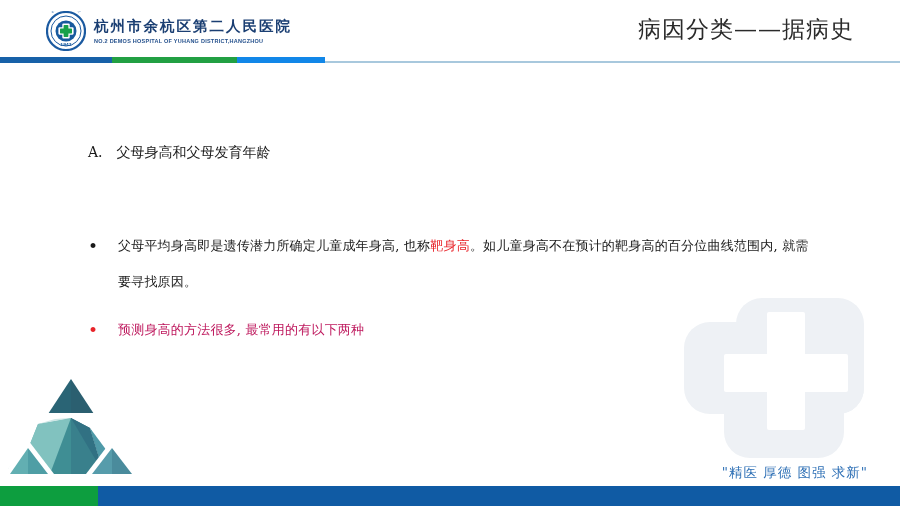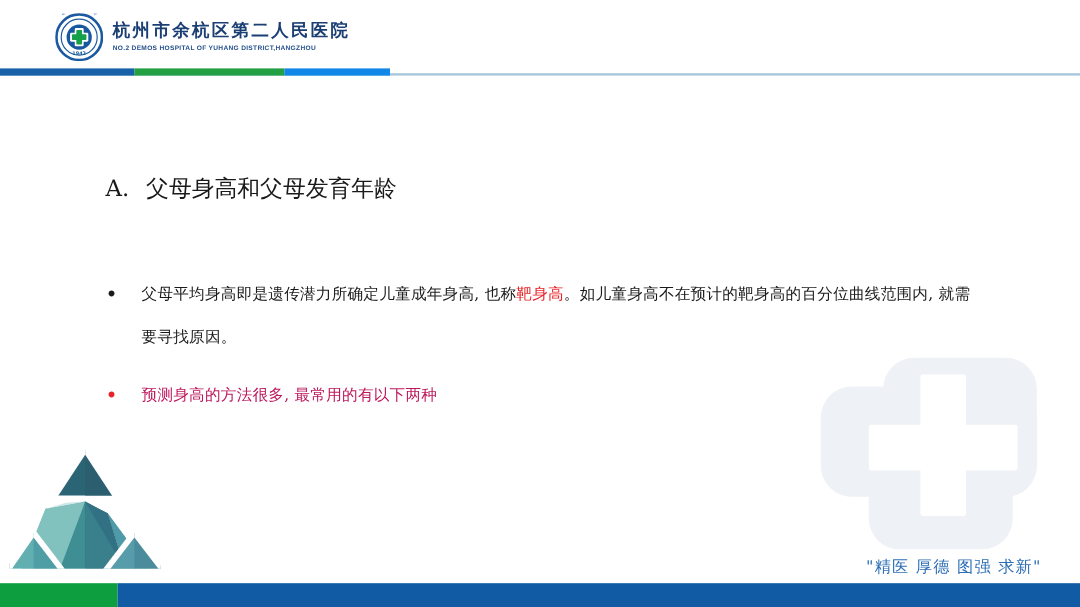--- a/index.html
+++ b/index.html
@@ -109,21 +109,21 @@
   
   #content {
     position: absolute;
     left: 0; top: 120px;
     width: 900px;
   }
   .heading-item {
     position: absolute;
     left: 88px; top: 24px;
     font-family: "DejaVu Serif", "Liberation Serif", serif;
-    font-size: 19px;
+    font-size: 14px;
     color: #1a1a1a;
     white-space: nowrap;
     text-align: center;
   }
   .heading-marker { margin-right: 14px; }
 
   .bullet-para {
     position: absolute;
     left: 88px;
     width: 730px;
@@ -205,20 +205,21 @@
           <text x="20" y="35.1" font-size="4.1" fill="#17599e" text-anchor="middle" font-family="DejaVu Sans, sans-serif" font-weight="bold">1942</text>
         </svg>
       </div>
 
       <div id="hospital-names">
         <div id="hospital-name-cn">杭州市余杭区第二人民医院</div>
         <div id="hospital-name-en">NO.2 DEMOS  HOSPITAL OF YUHANG DISTRICT,HANGZHOU</div>
       </div>
     </div>
 
+    <div id="slide-title">病因分类——据病史</div>
   </div>
 
   <div id="divider-thin"></div>
   <div id="divider-seg-a"></div>
   <div id="divider-seg-b"></div>
   <div id="divider-seg-c"></div>
 
   <div id="watermark-cross">
     <svg width="224" height="160" viewBox="0 0 224 160" aria-hidden="true">
       <g fill="#eef1f5">

